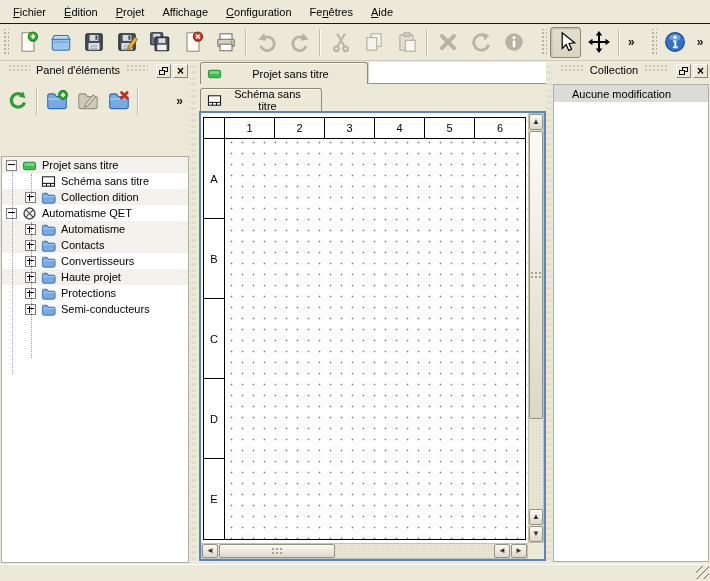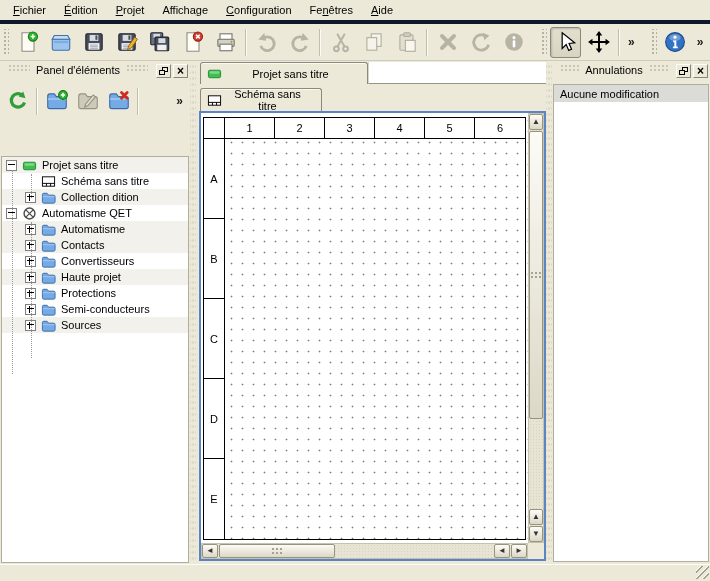--- a/index.html
+++ b/index.html
@@ -3,21 +3,21 @@
 <meta charset="utf-8">
 <style>
   html,body{margin:0;padding:0}
   body{width:710px;height:581px;position:relative;overflow:hidden;
        background:#ece9d8;font-family:"Liberation Sans",sans-serif;font-size:11px;color:#000;}
   u{text-decoration:underline}
   svg{display:block}
 
   
   #menubar{position:absolute;left:0;top:0;width:710px;height:24px;display:flex;align-items:center;
-           padding-left:4px;box-sizing:border-box;border-bottom:4px solid #0f172a;background:#ece9d8}
+           padding-left:4px;box-sizing:border-box;border-bottom:1px solid #0f172a;background:#ece9d8}
   .menu-item{padding:4px 9px;white-space:nowrap;cursor:default}
 
   
   #toolbar{position:absolute;left:0;top:24px;width:710px;height:37px;display:flex;align-items:center;
            background:#ece9d8;border-bottom:1px solid #cfcbbb;box-sizing:border-box}
   .tb-handle{width:7px;height:26px;margin:0 2px;flex:none;
              background-image:radial-gradient(circle,#b6b2a0 1px,transparent 1.3px);
              background-size:4px 4px;background-position:1px 2px}
   .tb-btn{width:31px;height:31px;flex:none;display:flex;align-items:center;justify-content:center;
           border:1px solid transparent;border-radius:3px;margin:0 1px;box-sizing:border-box}
@@ -117,21 +117,21 @@
   #vs-up2{left:0;right:0;bottom:17px;height:16px}
   #vs-down{left:0;right:0;bottom:0;height:16px}
   #hs-left{left:0;top:0;bottom:0;width:16px}
   #hs-thumb{left:17px;top:0;bottom:0;width:116px}
   #hs-left2{right:17px;top:0;bottom:0;width:16px}
   #hs-right{right:0;top:0;bottom:0;width:16px}
 
   
   #undo-list{position:absolute;left:1px;right:1px;top:22px;height:478px;background:#fff;
              border:1px solid #b2ae9f;box-sizing:border-box;overflow:hidden}
-  .undo-item{height:17px;display:flex;align-items:center;padding-left:6px}
+  .undo-item{height:17px;display:flex;align-items:center;padding-left:18px}
   .undo-item.selected{background:#dbdbd7}
 
   
   .vsplit{position:absolute;top:62px;height:501px;width:6px;
           background-image:radial-gradient(circle,#c6c2b0 0.8px,transparent 1px);
           background-size:3px 6px;background-position:center}
   #split-left{left:190px}
   #split-right{left:546px}
 
   
@@ -454,31 +454,20 @@
           <div class="tsp" style="width: 23px;"></div>
           <div class="exp plus"></div>
           <div class="ticon">
             <svg viewBox="0 0 16 16">
               <path d="M1.5 5q0-1.5 1.5-1.5h3.5l1.5 2h5.5q1.5 0 1.5 1.5v5.5q0 1.5-1.5 1.5H3q-1.5 0-1.5-1.5z" fill="#74aae6" stroke="#3a6aa8"></path>
               <path d="M1.7 7.2h12.8" stroke="#a6c8f0"></path>
             </svg>
           </div>
           <div class="tlabel">Semi-conducteurs</div>
         </div>
-        <div class="tree-row alt">
-          <div class="tsp" style="width: 23px;"></div>
-          <div class="exp plus"></div>
-          <div class="ticon">
-            <svg viewBox="0 0 16 16">
-              <path d="M1.5 5q0-1.5 1.5-1.5h3.5l1.5 2h5.5q1.5 0 1.5 1.5v5.5q0 1.5-1.5 1.5H3q-1.5 0-1.5-1.5z" fill="#74aae6" stroke="#3a6aa8"></path>
-              <path d="M1.7 7.2h12.8" stroke="#a6c8f0"></path>
-            </svg>
-          </div>
-          <div class="tlabel">Sources</div>
-        </div>
       </div>
     <div class="guide" style="left:10px;top:13px;height:204px"></div>
     <div class="guide" style="left:29px;top:17px;height:24px"></div>
     <div class="guide" style="left:29px;top:65px;height:136px"></div>
   </div>
 </div>
 
 <div class="vsplit" id="split-left"></div>
 <div class="vsplit" id="split-right"></div>
 
@@ -536,21 +525,21 @@
       <div class="sb-btn" id="hs-left2">◄</div>
       <div class="sb-btn" id="hs-right">►</div>
     </div>
     <div id="sbcorner"></div>
   </div>
 </div>
 
 <div id="right-dock" class="dock">
   <div class="dock-title">
     <span class="dock-tex"></span>
-    <span class="dock-label">Annulations</span>
+    <span class="dock-label">Collection</span>
     <span class="dock-tex"></span>
     <span class="dock-btn">
         <span class="g-rest">
           <b class="r1"></b>
           <b class="r2"></b>
         </span>
       </span>
     <span class="dock-btn">
         <span class="g-x">×</span>
       </span>

